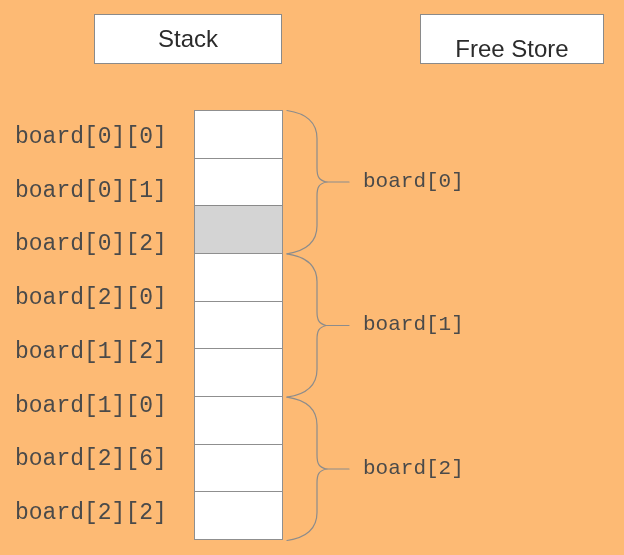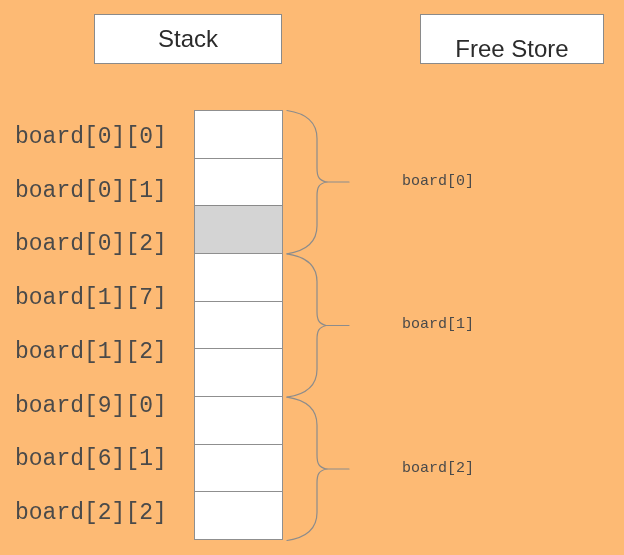--- a/index.html
+++ b/index.html
@@ -101,46 +101,45 @@
     width: 200px;
     height: 430px;
     display: flex;
     flex-direction: column;
   }
   .group-labels .group-label {
     flex: 1;
     display: flex;
     align-items: center;
     font-family: "Liberation Mono", "DejaVu Sans Mono", monospace;
-    font-size: 15px;
+    font-size: 21px;
     color: #4a4a4a;
     white-space: pre;
-    margin-left: 39px;
   }
 </style>
 </head>
 <body>
 
 <div class="figure">
 
   <div class="title-box stack">
     <span>Stack</span>
   </div>
   <div class="title-box free-store">
     <span>Free Store</span>
   </div>
 
   <div class="cell-labels">
     <div class="cell-label">board[0][0]</div>
     <div class="cell-label">board[0][1]</div>
     <div class="cell-label">board[0][2]</div>
-    <div class="cell-label">board[1][7]</div>
+    <div class="cell-label">board[2][0]</div>
     <div class="cell-label">board[1][2]</div>
-    <div class="cell-label">board[9][0]</div>
-    <div class="cell-label">board[6][1]</div>
+    <div class="cell-label">board[1][0]</div>
+    <div class="cell-label">board[2][6]</div>
     <div class="cell-label">board[2][2]</div>
   </div>
 
   <div class="memory-column">
     <div class="memory-cell"></div>
     <div class="memory-cell"></div>
     <div class="memory-cell shaded"></div>
     <div class="memory-cell"></div>
     <div class="memory-cell"></div>
     <div class="memory-cell"></div>

